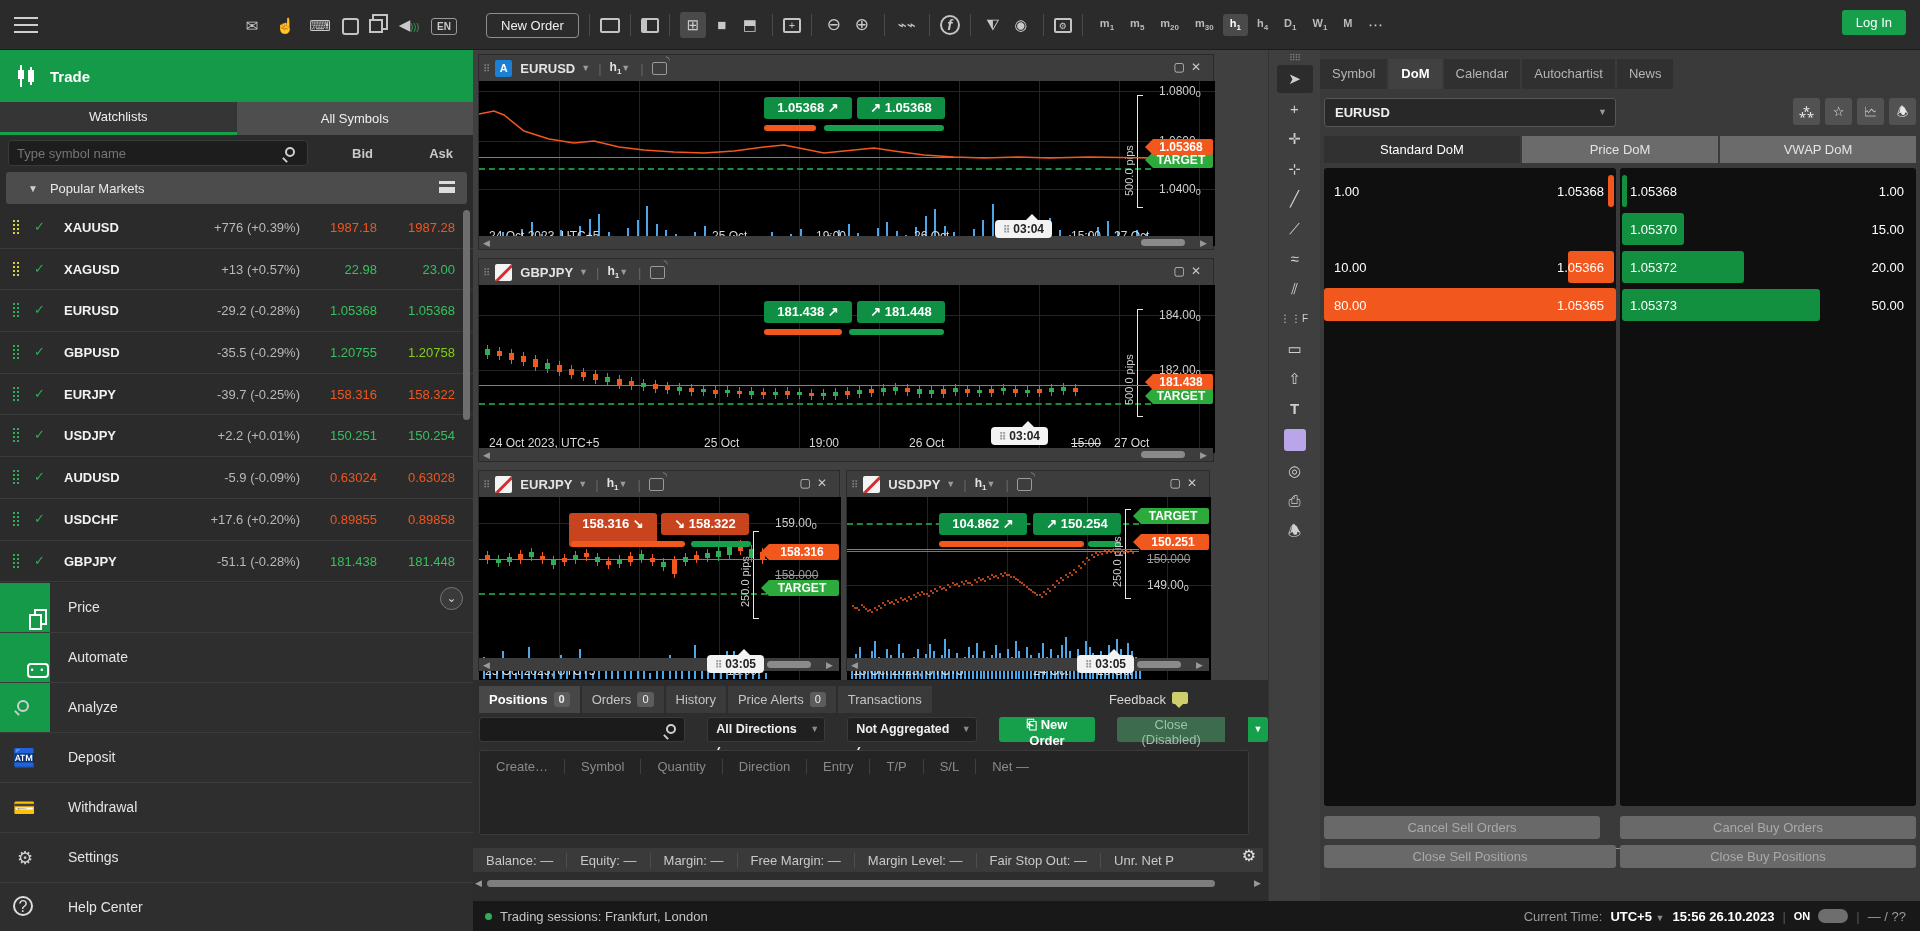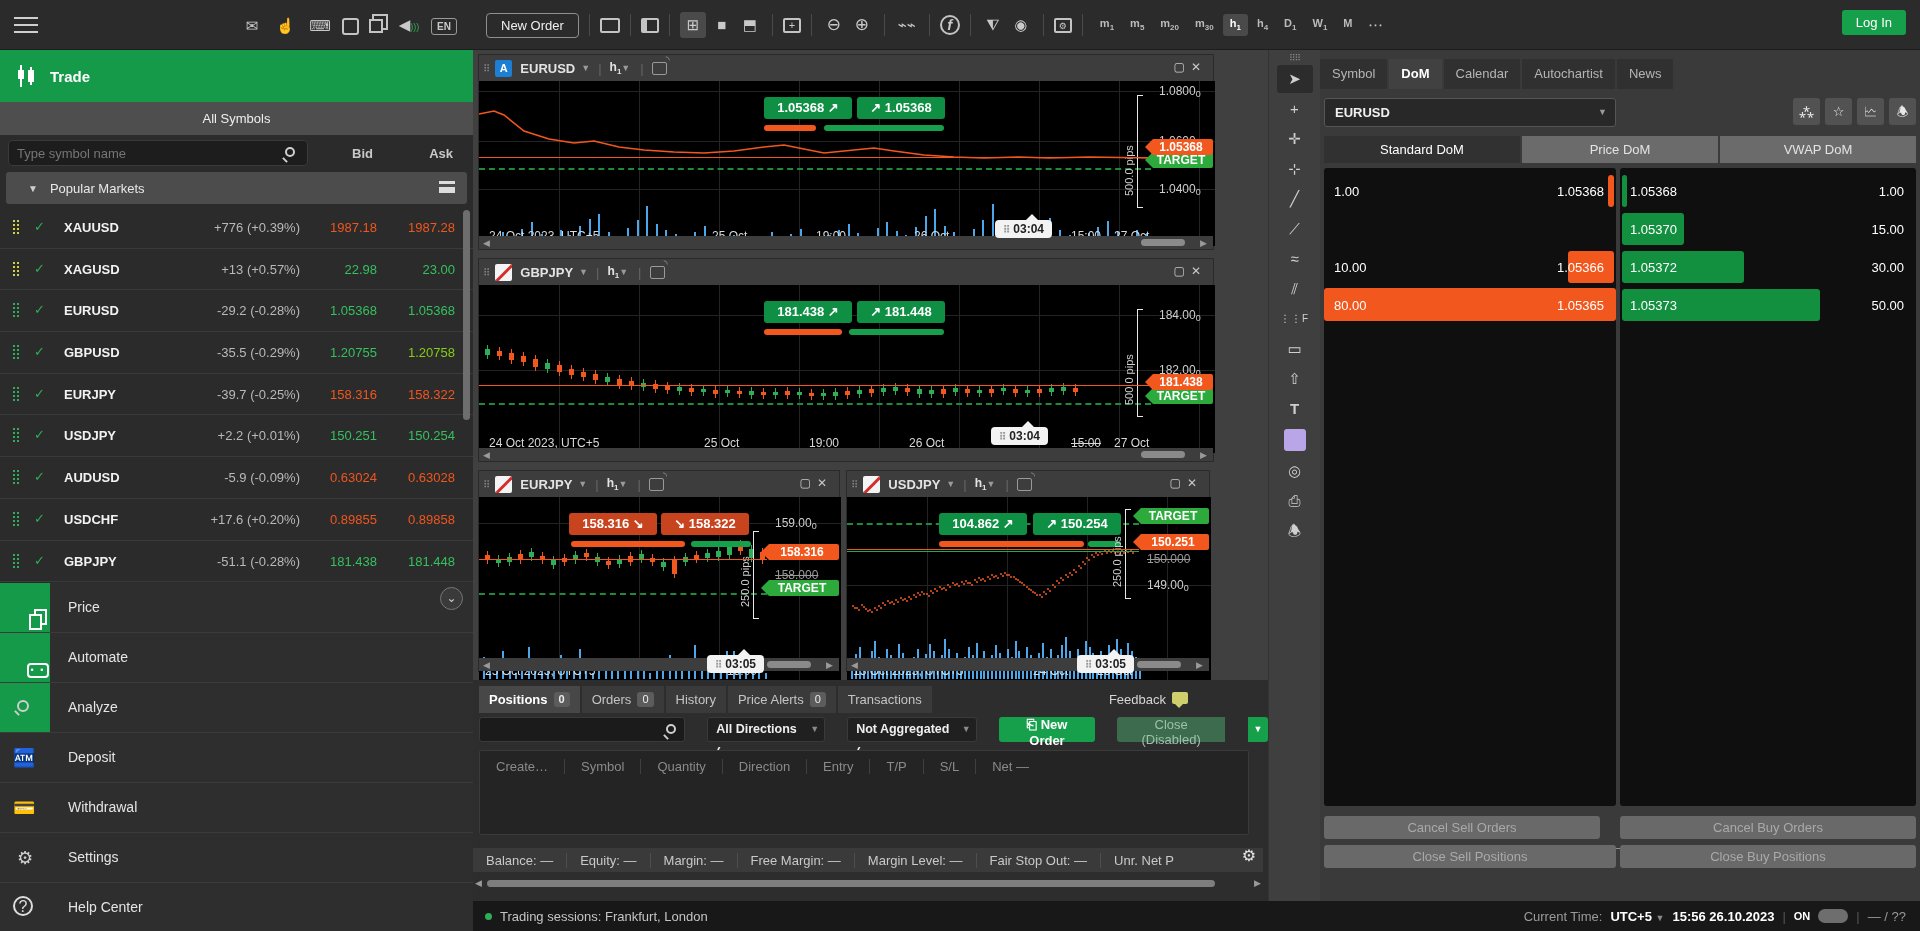--- a/index.html
+++ b/index.html
@@ -225,20 +225,21 @@
     <div id="trade-banner" class="abs flex">
       <span class="candle-ico">
         <i style="left:2px;top:0;width:2px;height:22px;"></i>
           <i style="left:0;top:5px;width:6px;height:9px;"></i>
         <i style="left:12px;top:2px;width:2px;height:18px;"></i>
           <i style="left:10px;top:5px;width:6px;height:12px;"></i>
       </span>
       <span>Trade</span>
     </div>
     <div id="lp-tabs" class="abs">
+      <div class="lp-tab active">Watchlists</div>
       <div class="lp-tab">All Symbols</div>
     </div>
     <div id="search-row" class="abs">
       <input id="symbol-search" placeholder="Type symbol name" style="">
       <span class="mag" style="left:285px; top:10px;"></span>
       <span class="colhead abs" style="right:100px; top:9px;">Bid</span>
       <span class="colhead abs" style="right:20px; top:9px;">Ask</span>
     </div>
     <div id="pm-header" class="abs flex">
       <span class="tri">▼</span>
@@ -991,21 +992,21 @@
           <div class="candle" style="left:270px;top:0;">
             <span class="wick" style="top:48px;height:17px;background:#2fae57;"></span>
             <span class="body" style="top:52px;height:9px;background:#2fae57;"></span>
           </div>
           <div class="candle" style="left:281px;top:0;">
             <span class="wick" style="top:51px;height:16px;background:#f2571d;"></span>
             <span class="body" style="top:55px;height:8px;background:#f2571d;"></span>
           </div>
           <div class="oline" style="top:62px;right:74px;"></div>
           <div class="dashline" style="top:96px;right:74px;"></div>
-          <div class="bb" style="left:90px;top:16px;width:88px;height:22px;background:#c8441e;">158.316 ↘</div>
+          <div class="bb" style="left:90px;top:16px;width:88px;height:34px;background:#c8441e;">158.316 ↘</div>
           <div class="bb" style="left:182px;top:16px;width:88px;height:22px;background:#c8441e;">↘ 158.322</div>
           <div class="sbar" style="left:92px;top:44px;width:114px;background:#f2571d;"></div>
           <div class="sbar" style="left:212px;top:44px;width:60px;background:#17a04c;"></div>
           <div class="pxlabel" style="left:296px;top:19px;">159.00<span class="sub">0</span></div>
           <div class="pxlabel struck" style="left:296px;top:71px;">158.000</div>
           <div class="pricebadge" style="left:282px;top:47px;width:78px;background:#f2571d;z-index:3;">158.316</div>
           <div class="pricebadge" style="left:282px;top:83px;width:78px;background:#2cab3c;z-index:2;">TARGET</div>
           <div class="pips" style="left:260px;top:40px;height:70px;">250.0 pips</div>
           <div class="bracket" style="left:274px;top:34px;height:88px;"></div>
           <div class="taxis" style="left:6px;bottom:3px;">25 Oct 2023, UTC+5</div>
@@ -1332,21 +1333,21 @@
           <span class="t" style="right:12px;">1.00</span>
         </div>
         <div class="lrow" style="top: 44px;">
           <span class="lchip" style="left:2px;top:1px;height:32px;width:62px;background:#12903f;"></span>
           <span class="t" style="left:10px;">1.05370</span>
           <span class="t" style="right:12px;">15.00</span>
         </div>
         <div class="lrow" style="top: 82px;">
           <span class="lchip" style="left:2px;top:1px;height:32px;width:122px;background:#12903f;"></span>
           <span class="t" style="left:10px;">1.05372</span>
-          <span class="t" style="right:12px;">30.00</span>
+          <span class="t" style="right:12px;">20.00</span>
         </div>
         <div class="lrow" style="top: 120px;">
           <span class="lchip" style="left:2px;top:1px;height:32px;width:198px;background:#12903f;"></span>
           <span class="t" style="left:10px;">1.05373</span>
           <span class="t" style="right:12px;">50.00</span>
         </div>
       </div>
     <div class="dombtn" style="left:4px; bottom:62px; width:276px;">Cancel Sell Orders</div>
     <div class="dombtn" style="left:300px; right:4px; bottom:62px;">Cancel Buy Orders</div>
     <div class="abs" style="left:294px; bottom:46px; color:#9a9a9a;">—</div>

